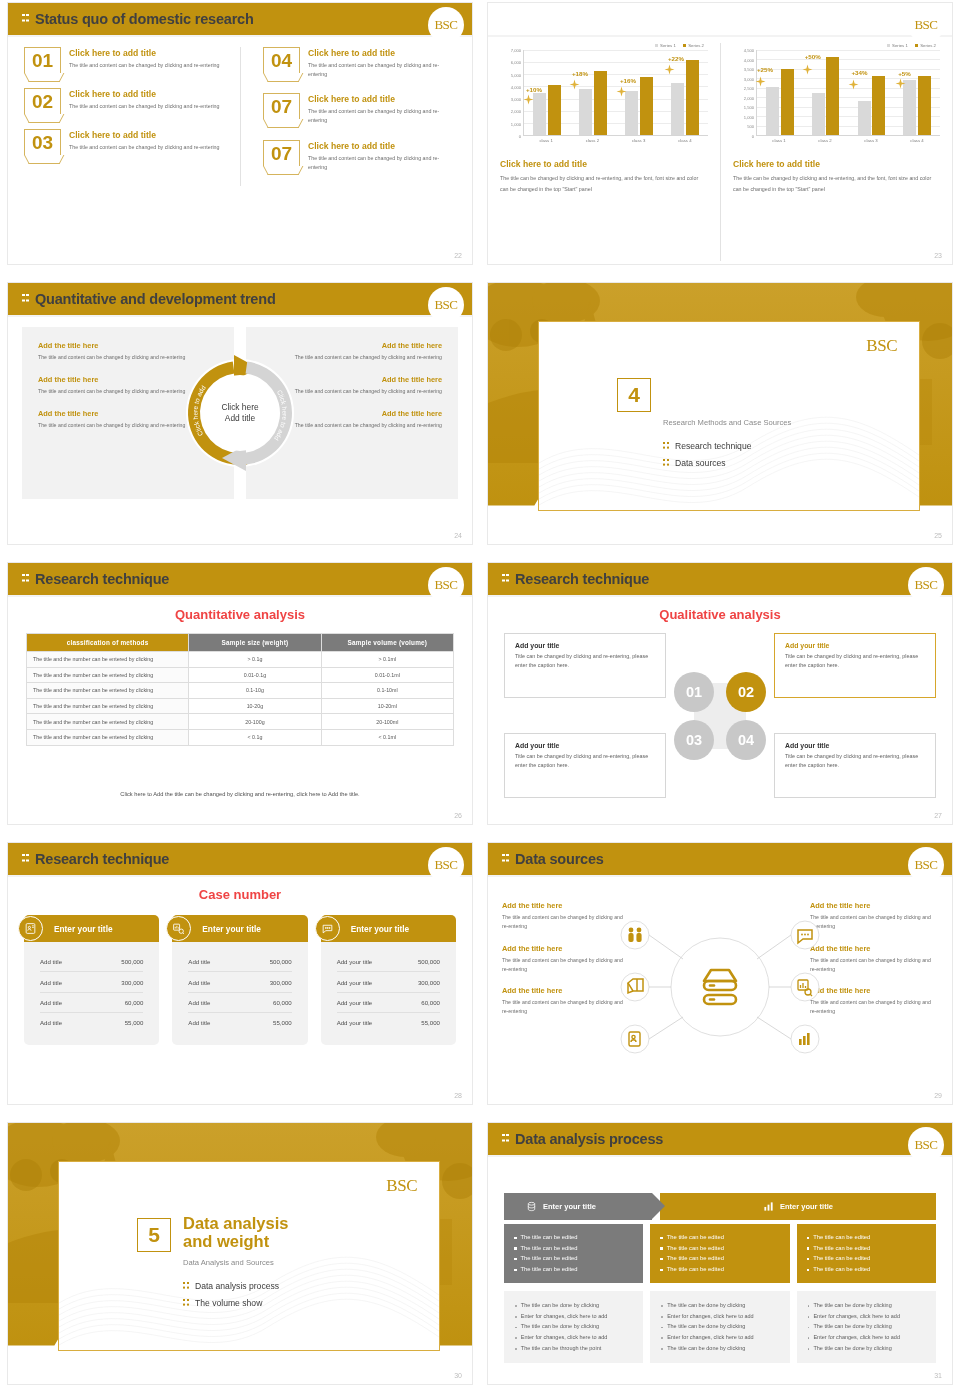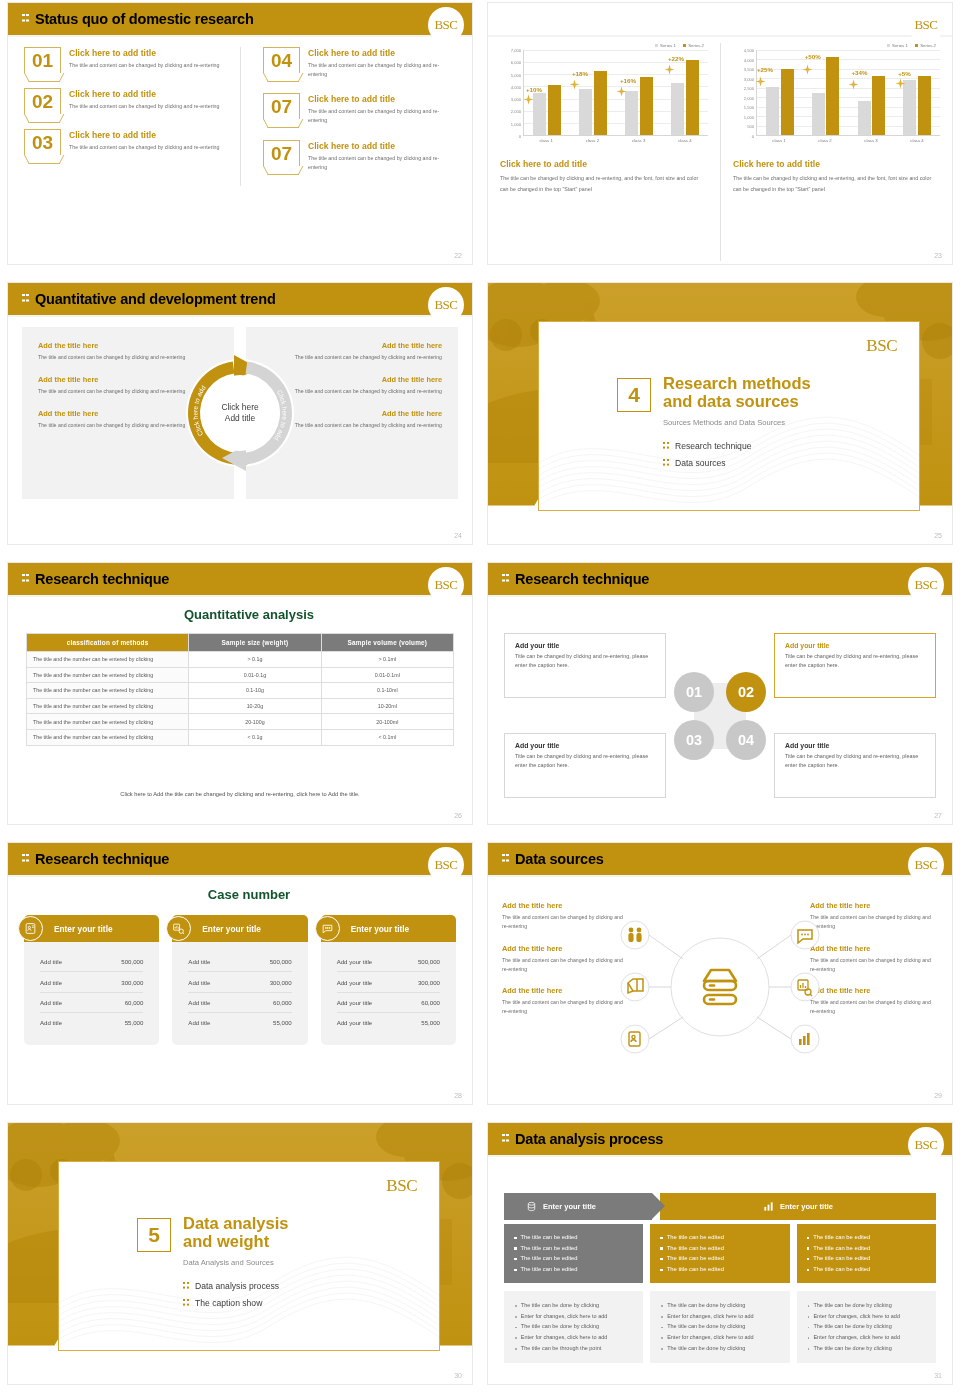--- a/index.html
+++ b/index.html
@@ -43,21 +43,21 @@
     margin-left: 14px; margin-right: 7px;
     position: relative;
   }
   .hdr-accent::before, .hdr-accent::after {
     content: ""; position: absolute; left: 0; width: 2.5px; height: 2.5px;
     background: #fff;
     box-shadow: 0 5.5px 0 0 #fff;
   }
   .hdr-accent::after { left: 4px; }
   .hdr-title {
-    color: #000000; font-size: 14.5px; font-weight: bold;
+    color: #404040; font-size: 14.5px; font-weight: bold;
     letter-spacing: -0.2px; line-height: 1;
   }
   .hdr-sub-line {
     position: absolute; left: 0; top: 32px; width: 100%; height: 2px;
     background: #f3f3f3;
   }
   
   .logo-badge {
     position: absolute; right: 8px; top: 4px;
     width: 36px; height: 36px; border-radius: 50%;
@@ -212,22 +212,22 @@
     box-shadow: 0 4.6px 0 0 #c1920f; left: 0;
   }
   .bullet-dd::after { left: 3.6px; }
   .div-logo {
     position: absolute; right: 22px; top: 14px;
     font-family: "Liberation Serif", serif; font-size: 17px; color: #c1920f;
     letter-spacing: -0.5px;
   }
   
   .ctr-ttl {
-    position: absolute; top: 44px; left: 9px; width: 100%; text-align: center;
-    font-size: 13px; font-weight: bold; color: #14532d;
+    position: absolute; top: 44px; left: 0; width: 100%; text-align: center;
+    font-size: 13px; font-weight: bold; color: #ef4444;
   }
   .tbl { position: absolute; left: 18px; right: 18px; top: 70px; border-collapse: collapse; width: calc(100% - 36px); }
   .tbl th, .tbl td { border: 0.6px solid #ddd; }
   .tbl thead th { font-size: 6.4px; font-weight: bold; color: #fff; padding: 5px 0; letter-spacing: .2px; }
   .tbl thead th.c0 { background: #c1920f; width: 38%; }
   .tbl thead th.c1 { background: #7b7b7b; width: 31%; }
   .tbl thead th.c2 { background: #7b7b7b; width: 31%; }
   .tbl td { font-size: 5.3px; color: #575757; padding: 4.3px 6px; background: #fbfbfb; }
   .tbl td.v { text-align: center; background: #fff; }
   .tbl-note {
@@ -679,25 +679,21 @@
             <path d="M0 82 C 70 40, 140 108, 210 64 S 320 32, 382 74"></path>
             <path d="M0 88 C 70 46, 140 114, 210 70 S 320 38, 382 80"></path>
             <path d="M0 94 C 70 52, 140 120, 210 76 S 320 44, 382 86"></path>
             <path d="M0 100 C 70 58, 140 126, 210 82 S 320 50, 382 92"></path>
             <path d="M0 64 C 70 22, 140 90, 210 46 S 320 14, 382 56"></path>
             <path d="M0 58 C 70 16, 140 84, 210 40 S 320 8, 382 50"></path>
           </g>
         </svg>
         <div class="div-logo">BSC</div>
         <div class="div-num">4</div>
-        <div class="div-ttl">
-          <div>Research methods</div>
-          <div>and data sources</div>
-        </div>
-        <div class="div-sub">Sources Methods and Data Sources</div>
+        <div class="div-sub">Research Methods and Case Sources</div>
         <div class="div-list">
           <div class="div-li">
             <span class="bullet-dd"></span>
             <span>Research technique</span>
           </div>
           <div class="div-li">
             <span class="bullet-dd"></span>
             <span>Data sources</span>
           </div>
         </div>
@@ -768,20 +764,21 @@
   <div class="slide">
     <div class="slide-inner">
       <div class="hdr">
         <span class="hdr-accent"></span>
         <span class="hdr-title">Research technique</span>
       </div>
       <div class="hdr-sub-line"></div>
       <div class="logo-badge">
         <span class="logo-text">BSC</span>
       </div>
+      <div class="ctr-ttl">Qualitative analysis</div>
 
       <div class="q-wrap">
         <div class="q-box tl">
           <div class="q-ttl">Add your title</div>
           <div class="q-txt">Title can be changed by clicking and re-entering, please enter the caption here.</div>
         </div>
         <div class="q-box tr">
           <div class="q-ttl">Add your title</div>
           <div class="q-txt">Title can be changed by clicking and re-entering, please enter the caption here.</div>
         </div>
@@ -1094,21 +1091,21 @@
           <div>and weight</div>
         </div>
         <div class="div-sub">Data Analysis and Sources</div>
         <div class="div-list">
           <div class="div-li">
             <span class="bullet-dd"></span>
             <span>Data analysis process</span>
           </div>
           <div class="div-li">
             <span class="bullet-dd"></span>
-            <span>The caption show</span>
+            <span>The volume show</span>
           </div>
         </div>
       </div>
       <div class="pgnum">30</div>
     </div>
   </div>
 
   <div class="slide">
     <div class="slide-inner">
       <div class="hdr">

